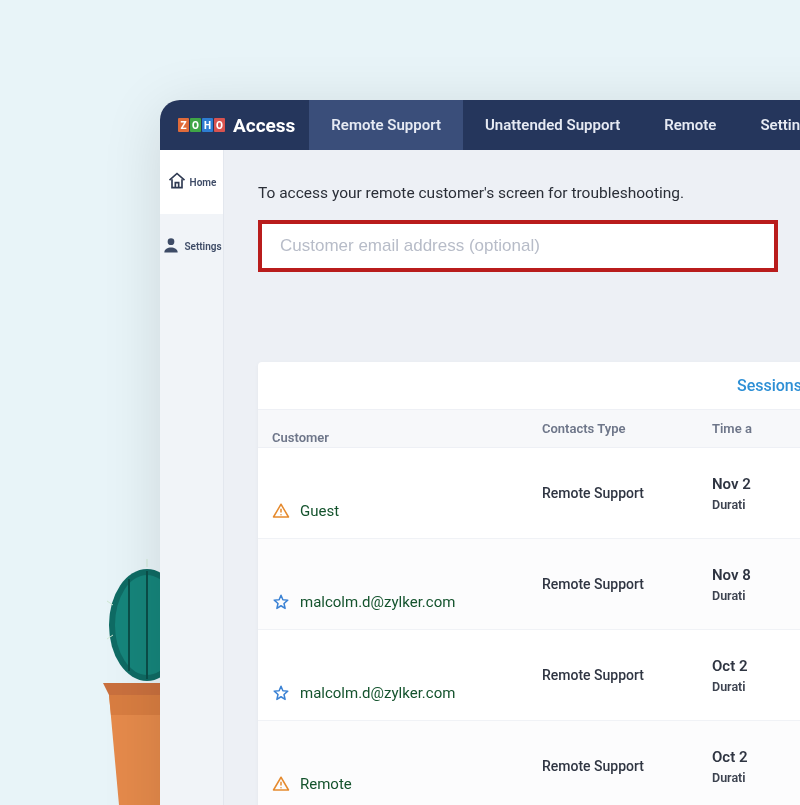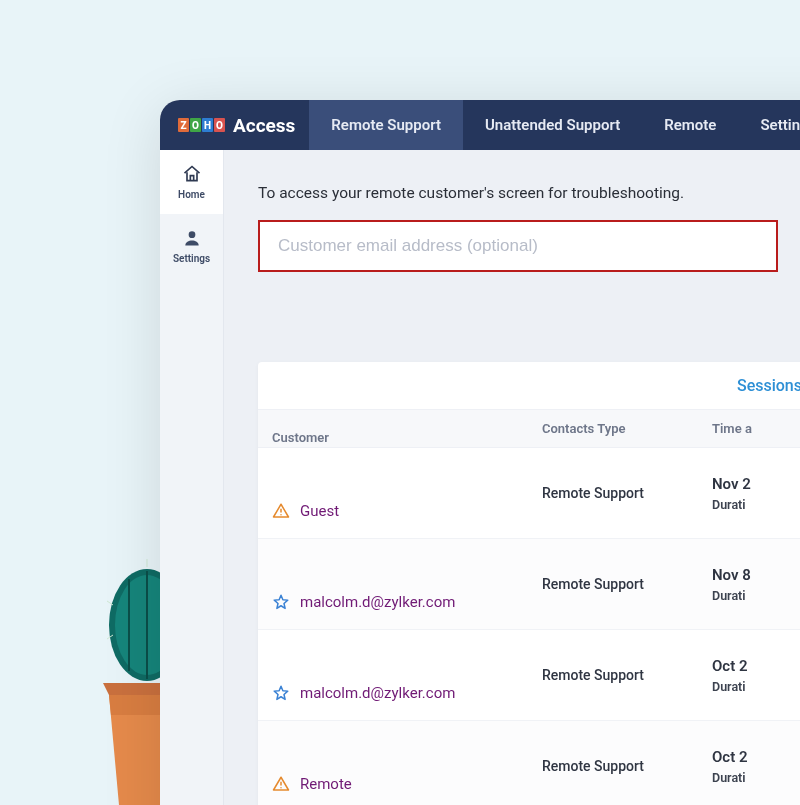--- a/index.html
+++ b/index.html
@@ -92,21 +92,20 @@
   .sidebar {
     width: 64px;
     background: #f1f4f8;
     border-right: 1px solid #e3e7ee;
     display: flex;
     flex-direction: column;
   }
   .side-item {
     height: 64px;
     display: flex;
-    flex-direction: column;
     align-items: center;
     justify-content: center;
     gap: 3px;
     font-size: 10px;
     font-weight: 600;
     color: #3e4b66;
     cursor: pointer;
   }
   .side-item.active { background:#fff; }
   .side-item svg { width: 20px; height: 20px; }
@@ -116,21 +115,21 @@
     padding: 34px 0 0 34px;
   }
   .access-text {
     font-size: 15.5px;
     color: #2b2f38;
     margin-bottom: 18px;
   }
   .email-input {
     width: 520px;
     height: 52px;
-    border: 2px solid #b91c1c;
+    border: 4px solid #b91c1c;
     background: #fff;
     font-size: 17px;
     padding: 0 18px;
     color: #333;
     outline: none;
   }
   .email-input::placeholder { color: #b7bcc8; }
 
   .table-card {
     margin-top: 90px;
@@ -169,21 +168,21 @@
   .col-type { width: 170px; }
   .col-time { flex: 1; }
 
   .trow {
     display: flex;
     align-items: center;
     padding: 18px 0 18px 14px;
     border-bottom: 1px solid #f0f2f6;
   }
   .trow:nth-child(even) { background: #fcfcfd; }
-  .cust-cell { width: 270px; display:flex; align-items:center; gap:10px; font-size:15px; color:#701a75;margin-top:36px; }
+  .cust-cell { width: 270px; display:flex; align-items:center; gap:10px; font-size:15px; color:#14532d;margin-top:36px; }
   .type-cell { width: 170px; font-size:14px; color:#2f3542; font-weight:500; }
   .time-cell { flex:1; font-size:14px; color:#2f3542; }
   .time-cell .date { font-weight:600; font-size:15px; }
   .time-cell .dur  { font-size:12.5px; color:#3c424f; font-weight:600; margin-top:4px;}
 
   .row-icon { width:18px; height:18px; display:inline-flex; }
 </style>
 </head>
 <body>
 

